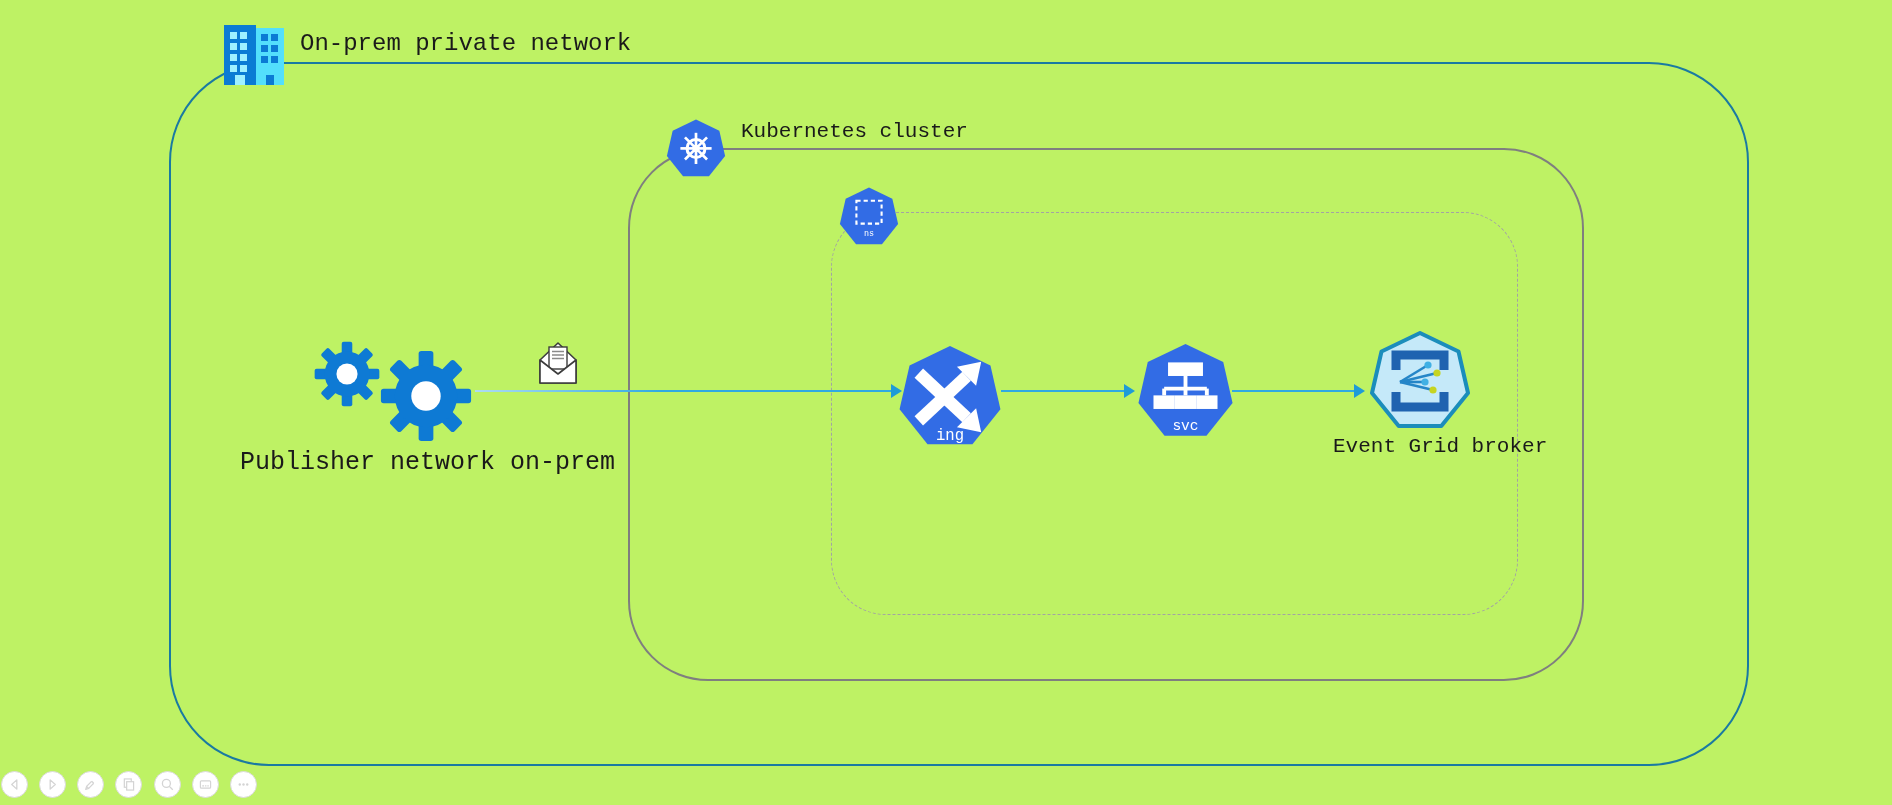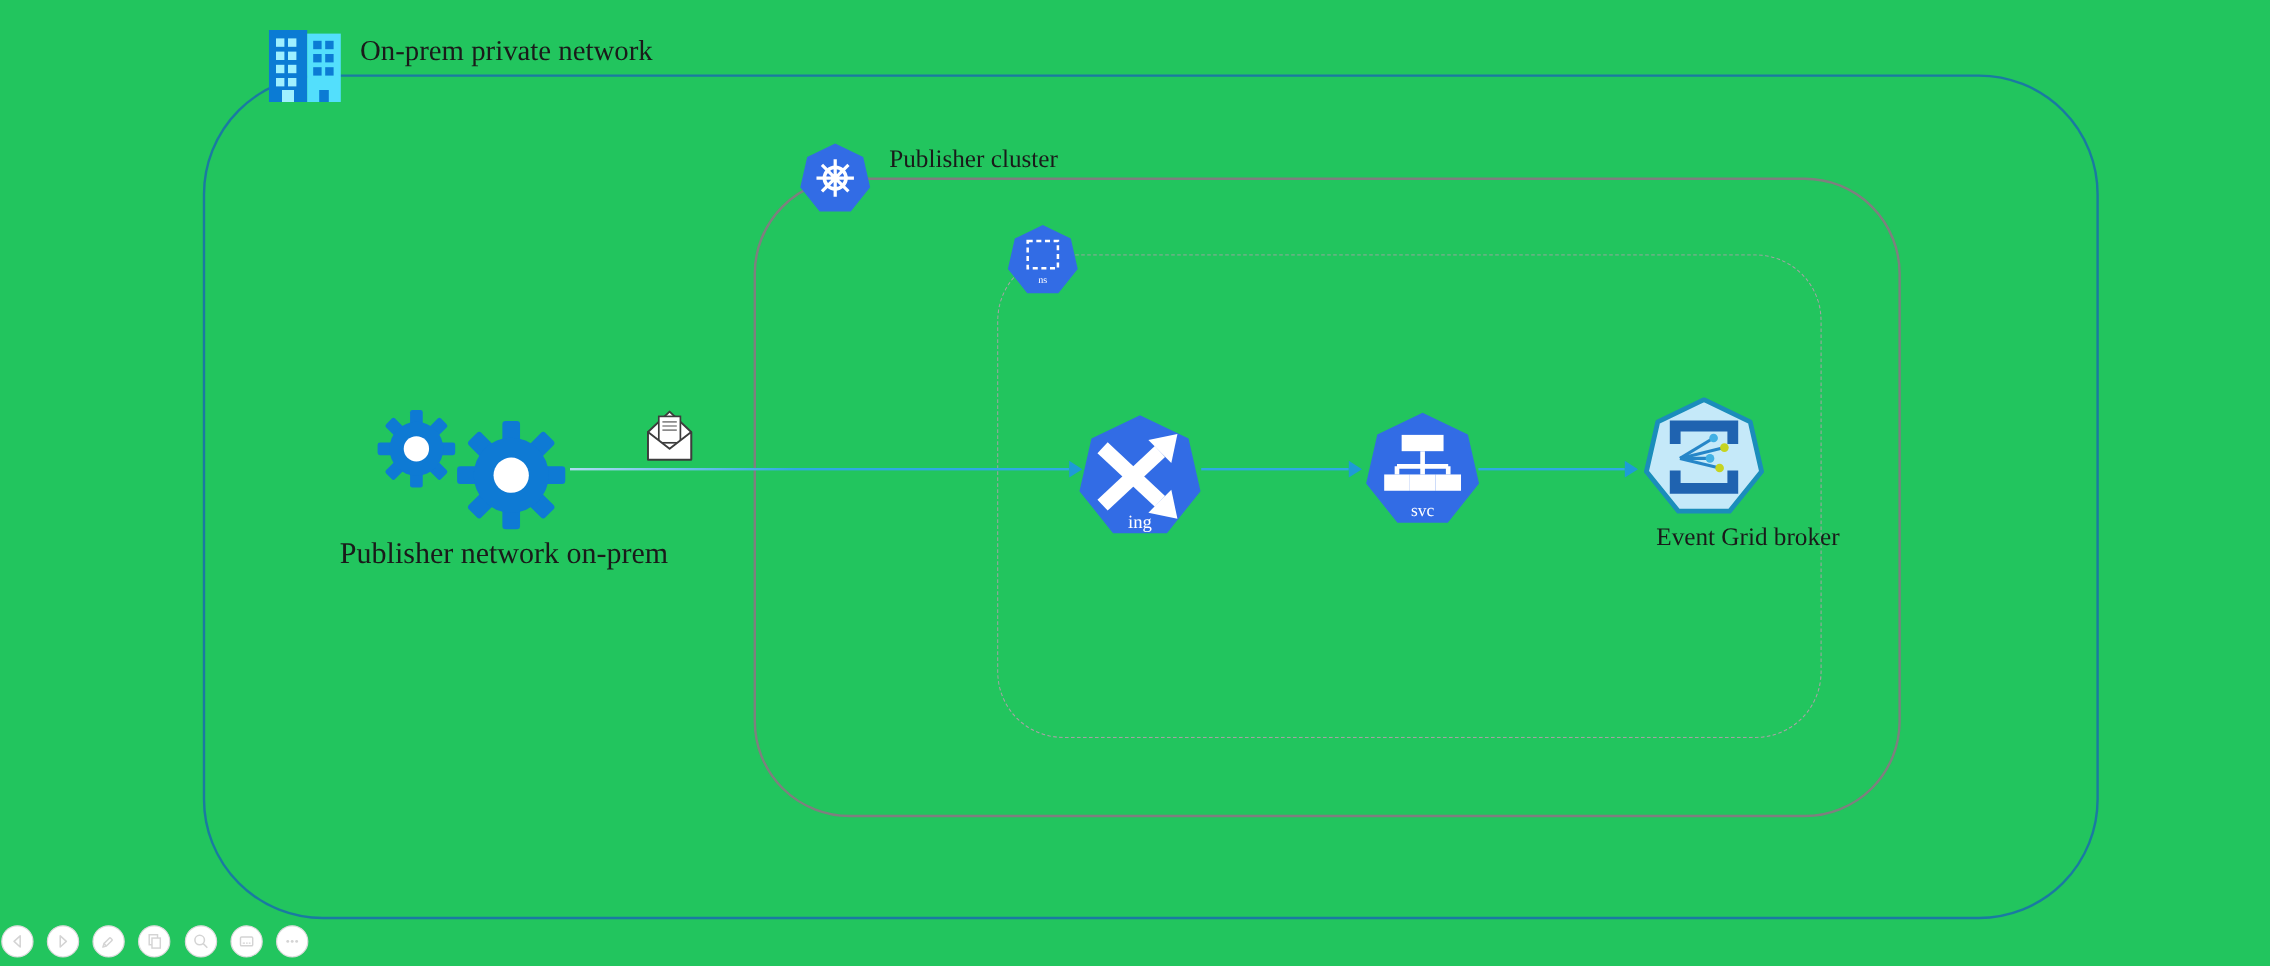--- a/index.html
+++ b/index.html
@@ -1,20 +1,20 @@
 <!DOCTYPE html>
 <html><head>
 <meta charset="utf-8">
 <style>
   html,body{margin:0;padding:0;background:#ffffff;}
   .canvas{
     position:relative;
     width:1892px;height:805px;
-    background:#22c55e;
-    font-family:Liberation Serif, serif;
+    background:#bef264;
+    font-family:Liberation Mono, monospace;
     overflow:hidden;
   }
   .boundary{position:absolute;background:transparent;}
   .onprem-box{
     left:169px;top:62px;width:1576px;height:700px;
     border:2.5px solid #1a7aa2;border-radius:100px;
   }
   .k8s-box{
     left:628px;top:148px;width:952px;height:529px;
     border:2.5px solid #7f7f7f;border-radius:80px;
@@ -87,21 +87,21 @@
       <line x1="50" y1="49" x2="76" y2="49"></line>
       <line x1="50" y1="49" x2="68.4" y2="67.4"></line>
       <line x1="50" y1="49" x2="50" y2="75"></line>
       <line x1="50" y1="49" x2="31.6" y2="67.4"></line>
       <line x1="50" y1="49" x2="24" y2="49"></line>
       <line x1="50" y1="49" x2="31.6" y2="30.6"></line>
       <circle cx="50" cy="49" r="15" stroke-width="5"></circle>
     </g>
     <circle cx="50" cy="49" r="6" fill="#ffffff"></circle>
   </svg>
-  <div class="lbl lbl-k8s">Publisher cluster</div>
+  <div class="lbl lbl-k8s">Kubernetes cluster</div>
 
   <svg class="icon" style="left:839px;top:187px;" width="60" height="60" viewBox="0 0 100 100">
     <polygon points="50,1 88.9,19.7 98.5,61.8 71.6,95.5 28.4,95.5 1.5,61.8 11.1,19.7" fill="#326ce5"></polygon>
     <rect x="29" y="23" width="42" height="38" fill="none" stroke="#ffffff" stroke-width="3.5" stroke-dasharray="7 5"></rect>
     <text x="50" y="82" text-anchor="middle" font-size="14" fill="#ffffff">ns</text>
   </svg>
 
   <svg class="icon" style="left:314px;top:341px;" width="66" height="66" viewBox="0 0 100 100">
     <g fill="#0e7ad4">
       <g transform="rotate(0 50 50)">

